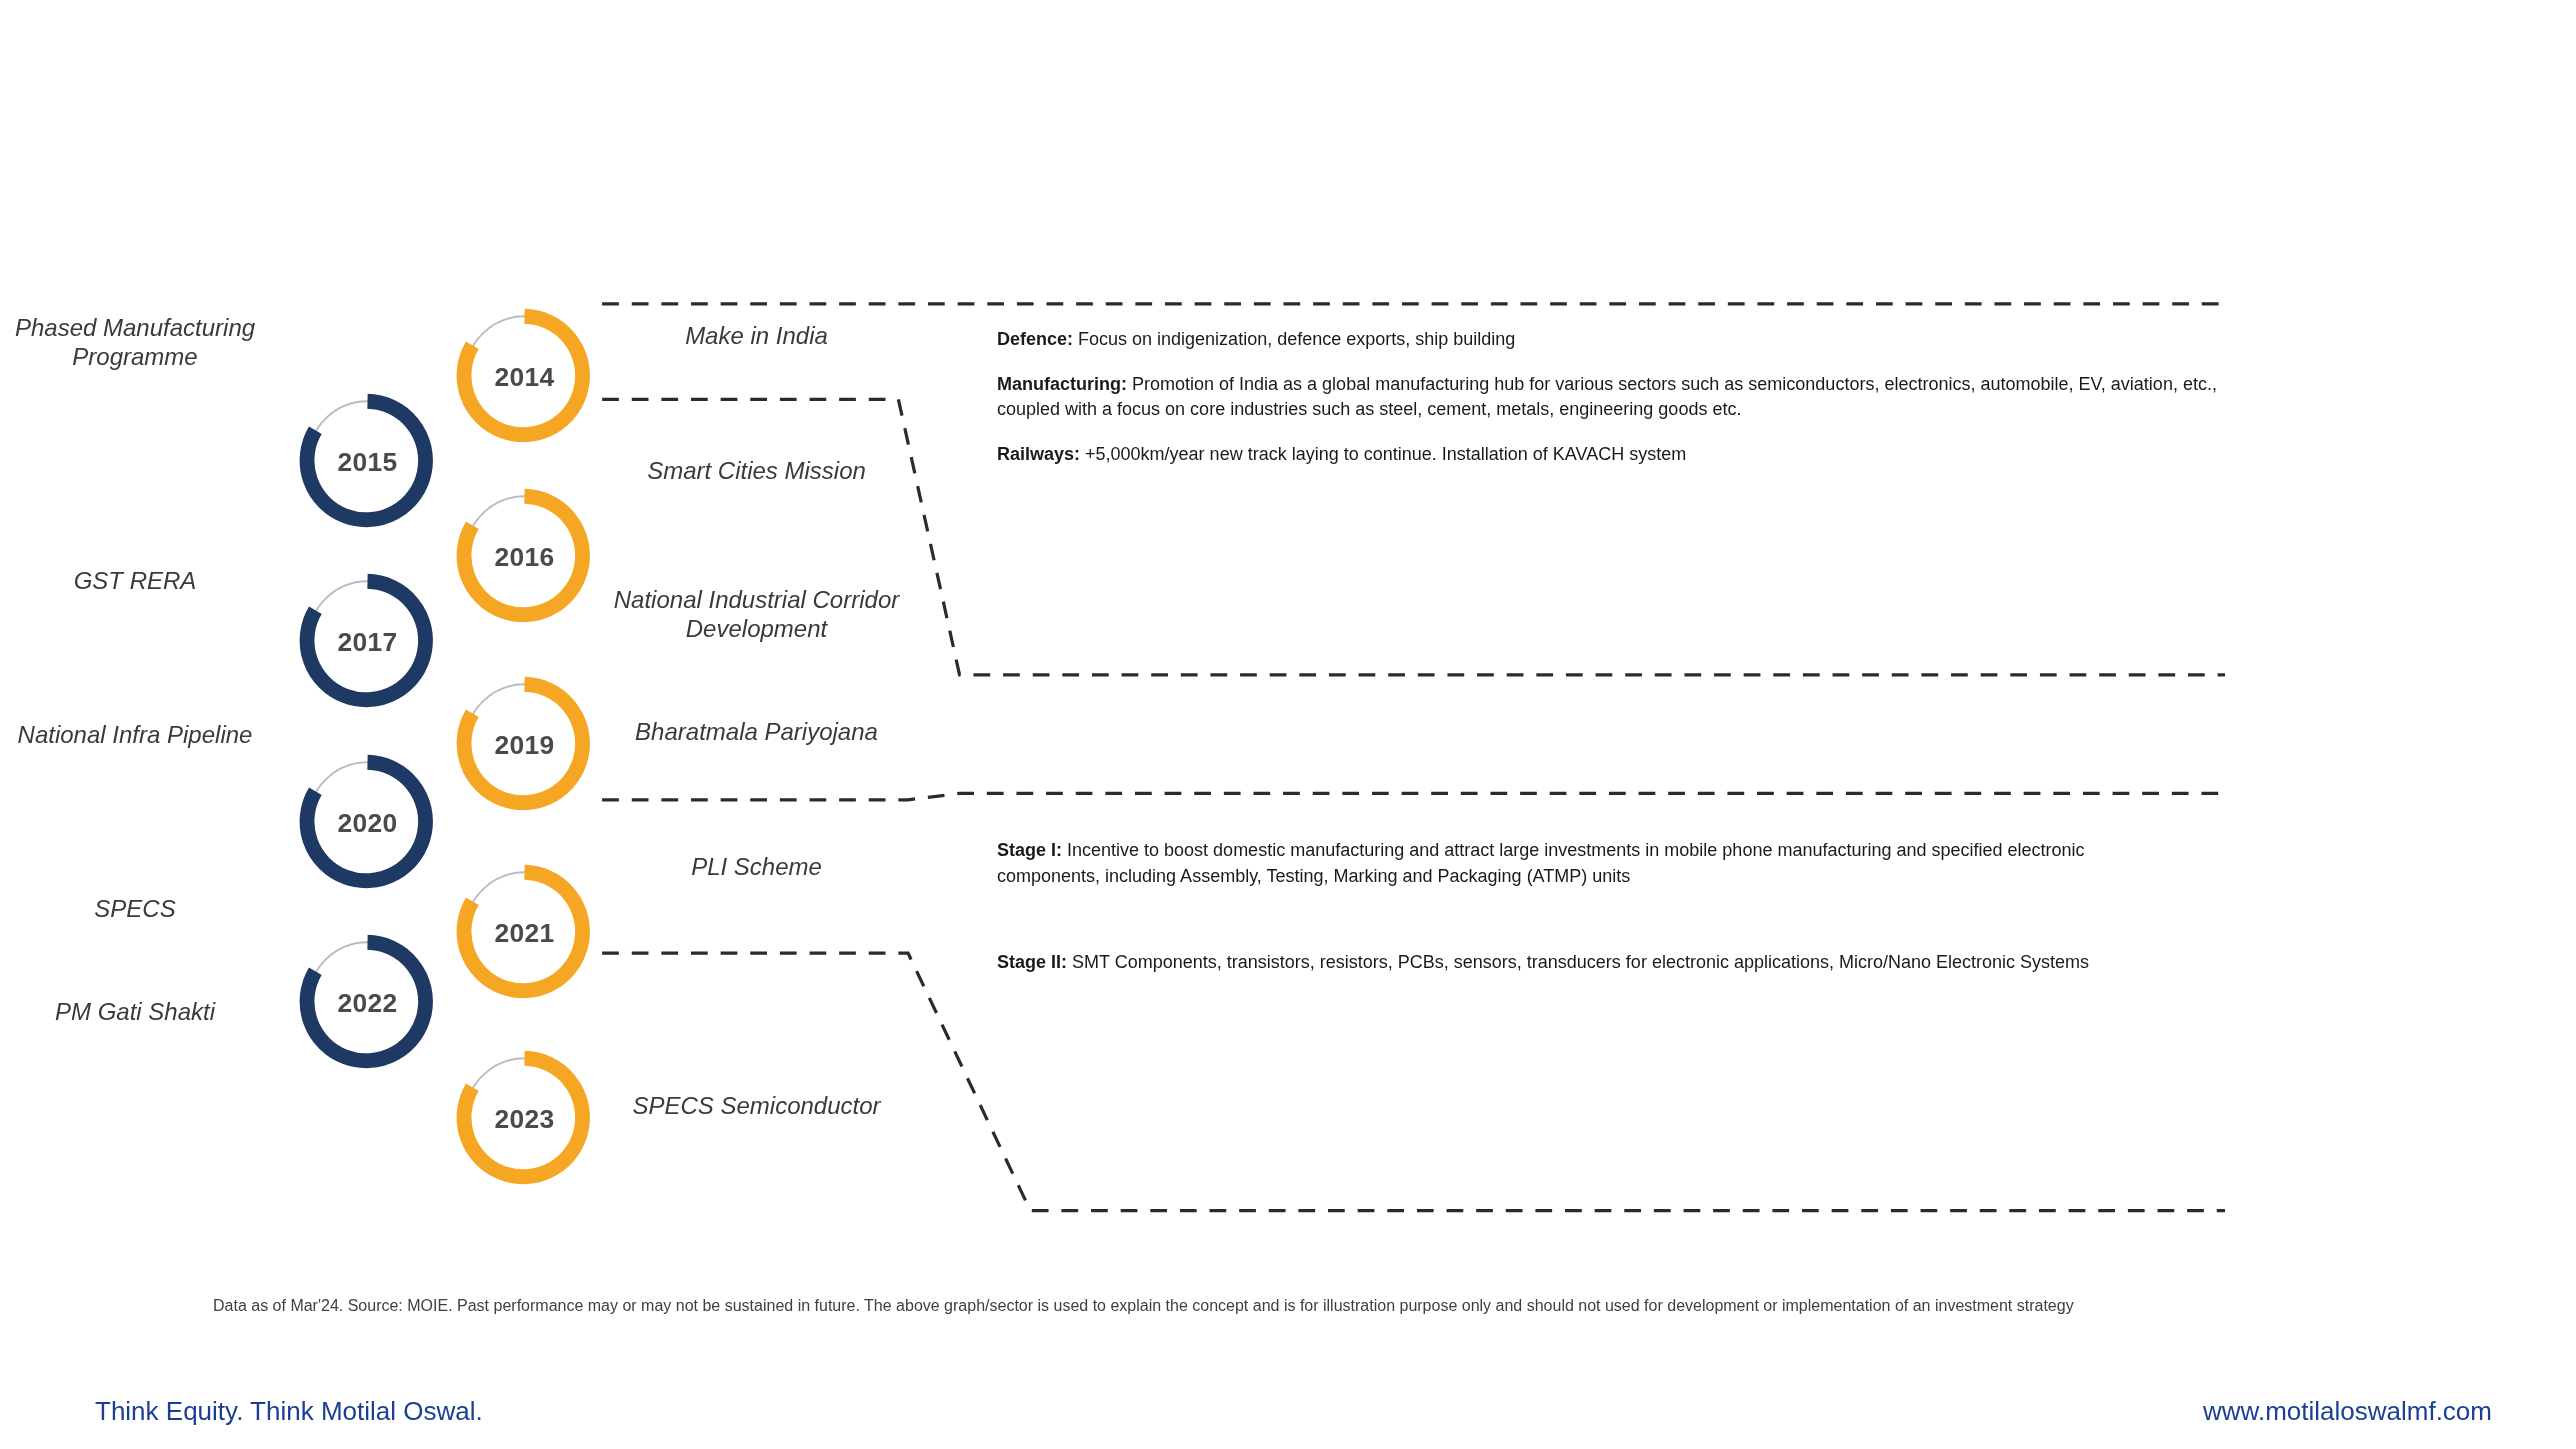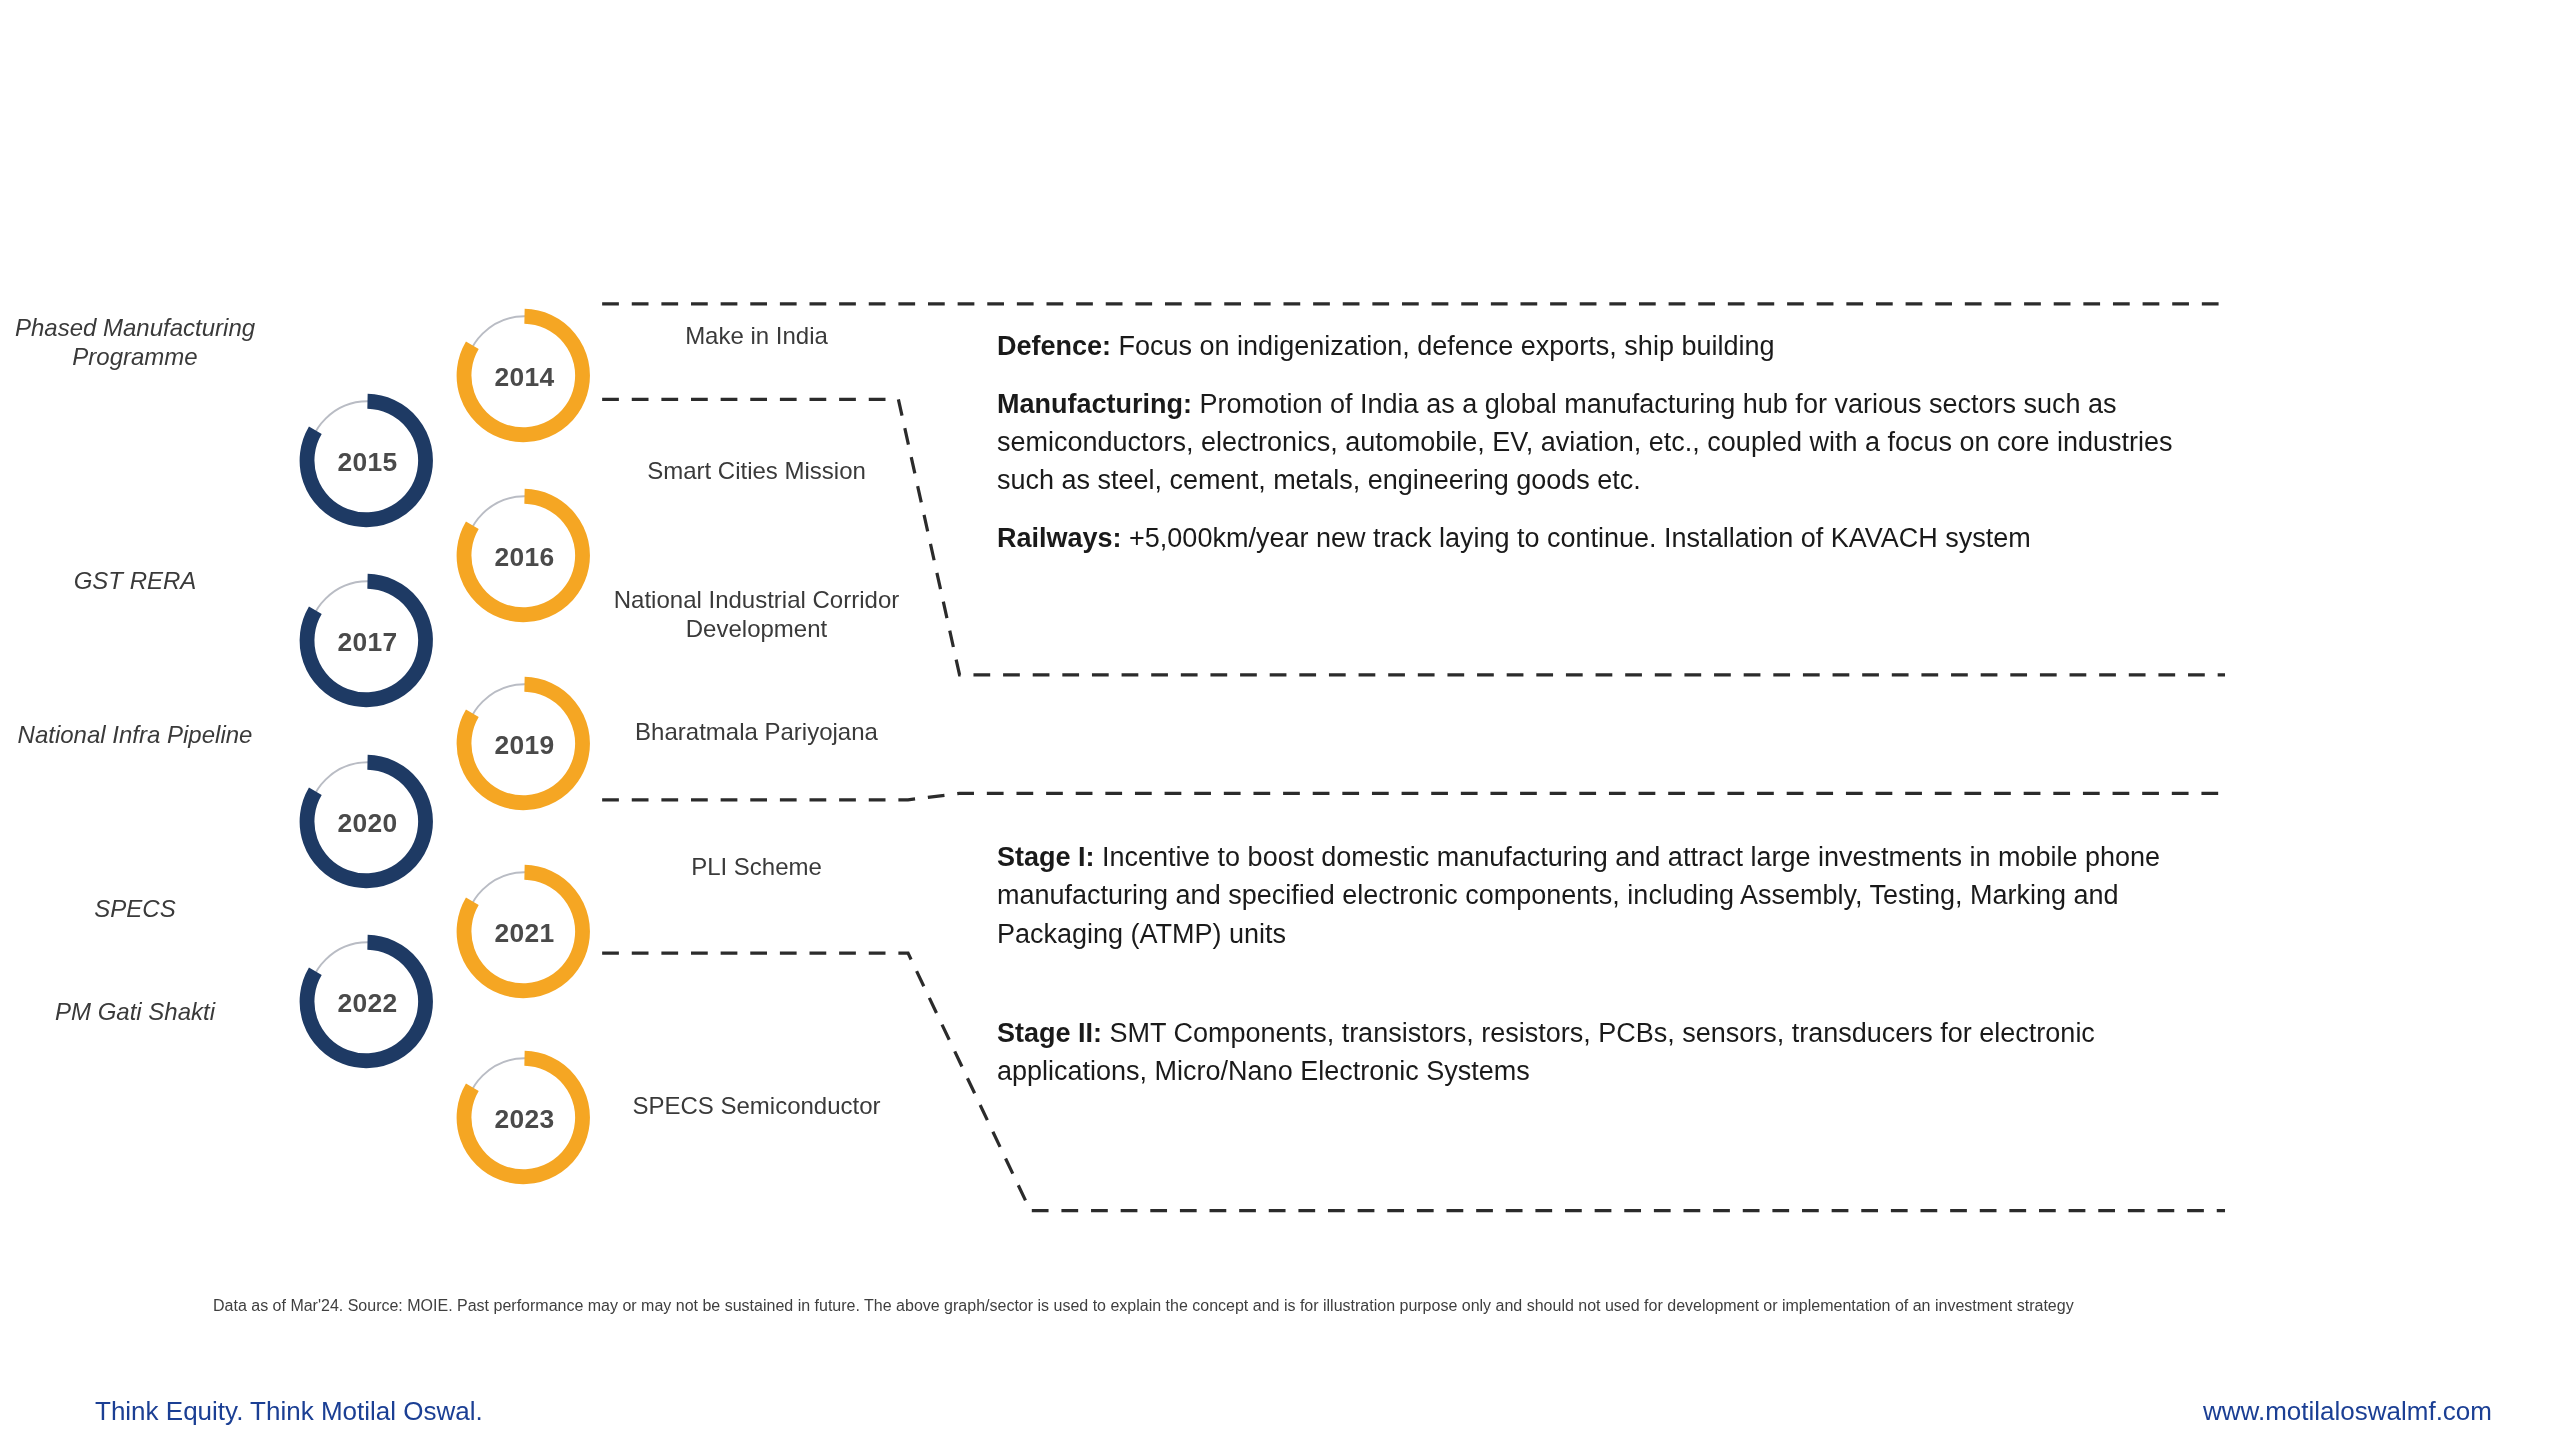--- a/index.html
+++ b/index.html
@@ -26,37 +26,37 @@
   
   .timeline{position:absolute;left:0;top:277px;width:966px;height:934px;}
 
   .lbl-left{
     position:absolute;width:270px;text-align:center;
     font-style:italic;font-size:24px;line-height:1.20;
     color:#3a3a3a;font-weight:400;
   }
   .lbl-right{
     position:absolute;width:335px;text-align:center;
-    font-size:24px;line-height:1.20;
+    font-style:italic;font-size:24px;line-height:1.20;
     color:#3a3a3a;font-weight:400;
   }
 
   .ring{position:absolute;width:0;height:0;}
   .ring svg{position:absolute;left:0;top:0;overflow:visible;}
   .ring .yr{
     position:absolute;text-align:center;
     font-size:26.4px;font-weight:700;color:#4a4a4a;
     letter-spacing:0.3px;
   }
 
   
   .connectors{position:absolute;left:0;top:0;width:2576px;height:1449px;pointer-events:none;}
 
   
-  .block{position:absolute;font-size:27px;line-height:1.42;color:#1a1a1a;}
+  .block{position:absolute;font-size:18px;line-height:1.42;color:#1a1a1a;}
   .block p{margin:0 0 19.3px 0;}
   .block p:last-child{margin-bottom:0;}
   .block b{font-weight:700;}
 
   
   .footnote{
     position:absolute;left:213px;top:1294px;width:2022px;
     font-size:16px;line-height:1.55;color:#3f3f3f;
   }
 

